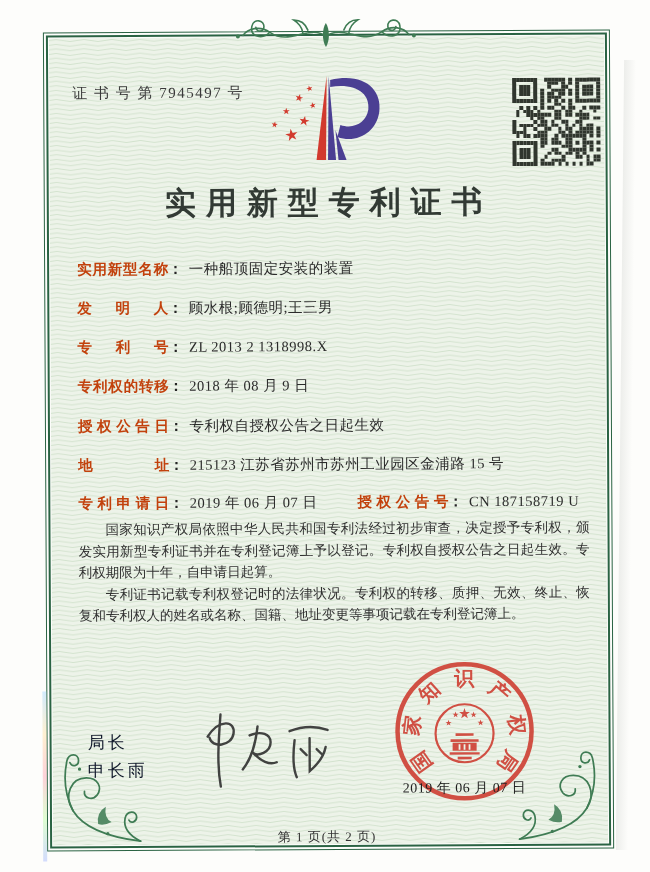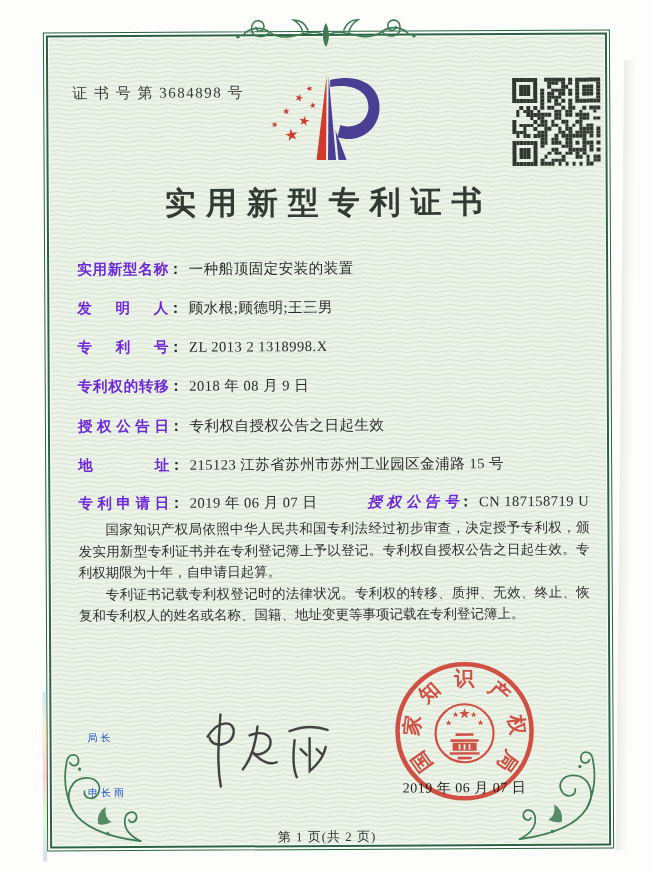--- a/index.html
+++ b/index.html
@@ -25,30 +25,30 @@
   .content{position:absolute;inset:0;z-index:3;}
   .abs{position:absolute;}
 
   .cert-no{left:74px;top:83px;font-size:15px;letter-spacing:1.5px;color:#3a3a3a;}
 
   .title{left:0;right:0;top:182px;text-align:center;font-size:31px;font-weight:700;
          letter-spacing:.32em;text-indent:.32em;color:#323a34;}
 
   .field-row{left:78px;width:520px;height:20px;font-size:14.5px;white-space:nowrap;}
   .flabel{display:inline-block;width:91px;text-align:justify;text-align-last:justify;
-          color:#6d28d9;font-weight:600;vertical-align:bottom;}
+          color:#c2410c;font-weight:600;vertical-align:bottom;}
   .fcolon{font-weight:600;color:#262626;margin-right:6px;}
   .fvalue{color:#2b2b2b;letter-spacing:.5px;}
-  .grant2{margin-left:50px;font-style:italic;}
+  .grant2{margin-left:40px;}
 
   .paras{left:78px;top:518px;width:511px;font-size:13.5px;line-height:21.6px;
          text-align:justify;color:#303030;}
   .paras p{margin:0;text-indent:2em;}
 
-  .signer{left:86px;font-size:10px;letter-spacing:3px;color:#1d4ed8;}
+  .signer{left:86px;font-size:17px;letter-spacing:3px;color:#0f172a;}
 
   .sig-svg{left:188px;top:700px;}
   .seal-svg{left:388px;top:656px;opacity:.93;}
   .seal-date{left:401px;top:780px;font-size:14px;letter-spacing:.5px;color:#1f1f1f;z-index:6;}
 
   .footer{left:0;right:0;top:828px;text-align:center;font-size:13px;letter-spacing:1px;color:#333;}
 
   .qr{left:514px;top:79px;width:88px;height:88px;display:grid;
       grid-template-columns:repeat(25,1fr);grid-template-rows:repeat(25,1fr);}
   .qr .m1{background:#30362e;}
@@ -109,21 +109,21 @@
       <path d="M26,72 C18,56 16,38 20,20 c2,-8 12,-8 12,0 c0,6 -7,7 -9,2"></path>
       <path d="M96,104 C84,98 78,90 80,80 c2,-8 12,-8 12,-1 c0,5 -6,7 -8,3"></path>
     </g>
     <path d="M52,86 q-2,-12 8,-18 q-2,12 6,16 q-8,4 -14,2" fill="#558b67"></path>
     <circle cx="62" cy="96" r="1.7" fill="#3f7c54"></circle>
         <circle cx="33" cy="29" r="1.7" fill="#3f7c54"></circle>
   </svg>
 
   <div class="content">
 
-    <div class="abs cert-no">证 书 号 第 3684898 号</div>
+    <div class="abs cert-no">证 书 号 第 7945497 号</div>
 
     <svg class="abs logo-svg" width="140" height="102" viewBox="0 0 140 102">
       <polygon points="68.5,6 58,90 67.5,90" fill="#d23a2e"></polygon>
       <polygon points="70.5,6 69.5,90 77.5,90" fill="#4b3f93"></polygon>
       <path d="M72,10 C106,2 124,20 121,42 C118,63 98,74 79,67 L82,55 C96,60 108,52 110,40 C112,24 98,13 72,17 Z" fill="#4b3f93"></path>
       <polygon points="77,60 88,90 80,90" fill="#4b3f93"></polygon>
       <g fill="#d23a2e" font-family="'DejaVu Sans',sans-serif" text-anchor="middle">
         <text x="52" y="21" font-size="8" transform="rotate(-15 52 21)">★</text>
         <text x="40" y="31" font-size="10" transform="rotate(14 40 31)">★</text>
         <text x="55" y="38" font-size="8" transform="rotate(-12 55 38)">★</text>
@@ -785,21 +785,21 @@
     <div class="abs field-row" style="top:493px;">
       <span class="flabel">专利申请日</span><span class="fcolon">：</span><span class="fvalue">2019 年 06 月 07 日</span><span class="flabel grant2">授权公告号</span><span class="fcolon">：</span><span class="fvalue">CN 187158719 U</span>
     </div>
 
     <div class="abs paras">
       <p>国家知识产权局依照中华人民共和国专利法经过初步审查，决定授予专利权，颁发实用新型专利证书并在专利登记簿上予以登记。专利权自授权公告之日起生效。专利权期限为十年，自申请日起算。</p>
       <p>专利证书记载专利权登记时的法律状况。专利权的转移、质押、无效、终止、恢复和专利权人的姓名或名称、国籍、地址变更等事项记载在专利登记簿上。</p>
     </div>
 
     <div class="abs signer" style="top:730px;">局长</div>
-    <div class="abs signer" style="top:758px;margin-top:27px;">申长雨</div>
+    <div class="abs signer" style="top:758px;">申长雨</div>
 
     <svg class="abs sig-svg" width="165" height="100" viewBox="0 0 165 100">
       <g stroke="#2b2b2b" stroke-width="2.4" fill="none" stroke-linecap="round" opacity=".88">
         <path d="M18,36 C30,18 46,20 44,33 C42,46 22,48 20,37"></path>
         <path d="M31,14 C29,40 27,64 31,86"></path>
         <path d="M68,26 C66,44 62,58 53,69"></path>
         <path d="M60,35 C72,30 81,34 81,42 C81,52 68,57 63,52 C71,61 80,65 87,62"></path>
         <path d="M100,31 C113,26 127,26 138,30"></path>
         <path d="M105,40 C103,56 103,68 107,77"></path>
         <path d="M120,38 L120,71 C126,66 134,57 136,47"></path>

